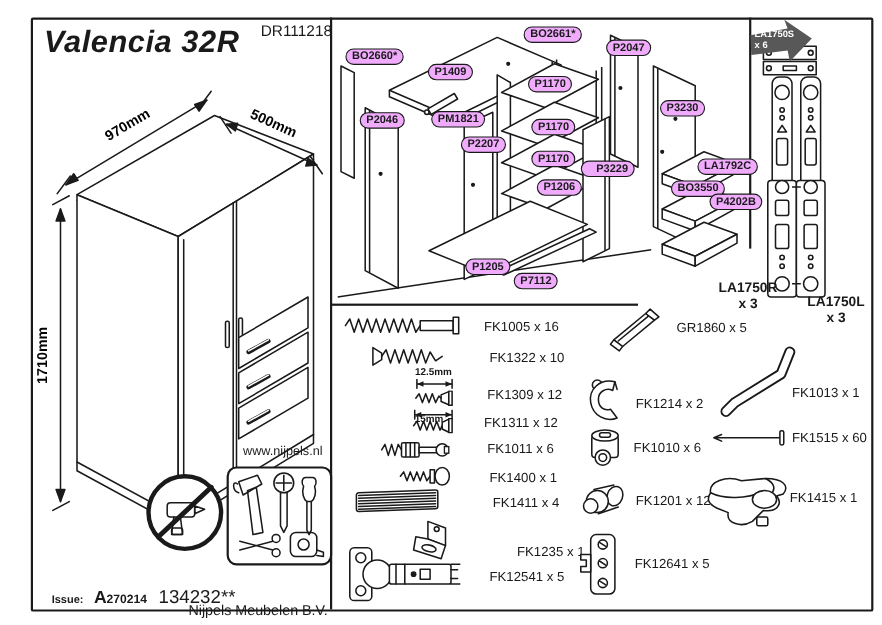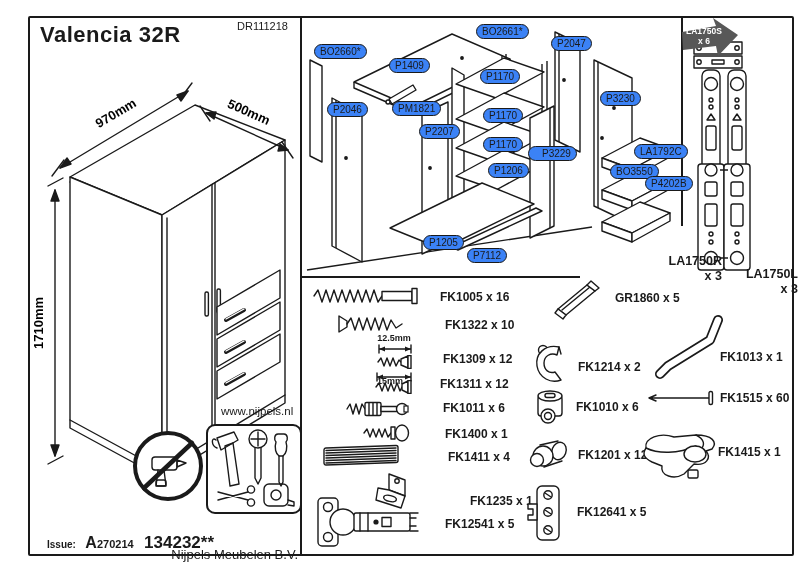--- a/index.html
+++ b/index.html
@@ -2,36 +2,36 @@
 <html><head>
 <meta charset="utf-8">
 <style>
   html,body{margin:0;padding:0;background:#fff;}
   .page{position:relative;width:802px;height:568px;background:#fff;overflow:hidden;
         font-family:"Liberation Sans",sans-serif;color:#1a1a1a;}
   .abs{position:absolute;}
   .border-frame{position:absolute;left:28px;top:16px;width:762px;height:536px;
         border:2.5px solid #1a1a1a;border-radius:2px;}
   .divider{position:absolute;background:#1a1a1a;}
-  .page-title{position:absolute;left:40px;top:22px;font-size:22px;font-weight:bold;letter-spacing:.5px;}
-  .doc-number{position:absolute;left:237px;top:20px;font-size:11px;}
-  .oval{position:absolute;border:1.6px solid #1a1a1a;border-radius:10px;background:#3b82f6;
-        font-size:10px;font-weight:normal;padding:0px 5px;line-height:13px;white-space:nowrap;z-index:5;}
-  .hw-label{position:absolute;font-size:12px;font-weight:bold;white-space:nowrap;}
+  .page-title{position:absolute;left:40px;top:22px;font-size:28px;font-weight:bold;letter-spacing:.5px;font-style:italic;}
+  .doc-number{position:absolute;left:237px;top:20px;font-size:14px;}
+  .oval{position:absolute;border:1.6px solid #1a1a1a;border-radius:10px;background:#f0abfc;
+        font-size:10px;font-weight:bold;padding:0px 5px;line-height:13px;white-space:nowrap;z-index:5;}
+  .hw-label{position:absolute;font-size:12px;font-weight:normal;white-space:nowrap;}
   .dim-text{position:absolute;font-size:9px;font-weight:bold;text-align:center;}
-  .rail-label{position:absolute;font-size:12.5px;font-weight:bold;text-align:right;line-height:15px;}
+  .rail-label{position:absolute;font-size:12.5px;font-weight:bold;text-align:center;line-height:15px;}
   .flag-text{position:absolute;color:#fff;font-size:8.5px;font-weight:bold;line-height:10px;z-index:6;}
   .website{position:absolute;left:221px;top:405px;font-size:11.5px;}
   .company{position:absolute;left:150px;top:512px;width:148px;text-align:right;
         font-size:13px;line-height:17px;white-space:pre;}
   .issue-line{position:absolute;left:33px;top:533px;white-space:nowrap;}
   .issue-line .s1{font-size:10px;font-weight:bold;margin-left:14px;}
   .issue-line .s2{font-size:16px;font-weight:bold;}
   .issue-line .s3{font-size:11px;font-weight:bold;}
-  .issue-line .s4{font-size:17px;font-weight:bold;margin-left:6px;}
+  .issue-line .s4{font-size:17px;font-weight:normal;margin-left:6px;}
   .toolbox{position:absolute;left:206px;top:424px;width:92px;height:86px;
         border:2px solid #1a1a1a;border-radius:9px;background:#fff;}
   svg .ln{stroke:#1a1a1a;fill:none;stroke-width:1.4;stroke-linejoin:round;stroke-linecap:round;}
   svg .pnl{stroke:#1a1a1a;fill:#fff;stroke-width:1.4;stroke-linejoin:round;}
   svg text{font-family:"Liberation Sans",sans-serif;}
 </style>
 </head>
 <body>
 
 <div class="page">
@@ -256,21 +256,21 @@
         <rect x="23" y="164" width="12" height="14" rx="2"></rect>
         <rect x="23" y="186" width="12" height="22" rx="2"></rect>
         <circle cx="29" cy="216" r="2"></circle>
           <circle cx="29" cy="224" r="2"></circle>
         <circle cx="29" cy="240" r="6.5"></circle>
       </g>
       <path d="M38,152 L46,152 M38,240 L46,240" fill="none"></path>
     </g>
     <polygon points="0,14 34,8 31,0 56,17 36,38 34,28 1,32" fill="#585858"></polygon>
   </svg>
-  <div class="flag-text" style="left:686px;top:26px;text-align:center;">
+  <div class="flag-text" style="left:686px;top:26px;">
     <div>LA1750S</div>
     <div>x 6</div>
   </div>
   <div class="rail-label" style="left:638px;top:254px;width:84px;">
     <div>LA1750R</div>
     <div>x 3</div>
   </div>
   <div class="rail-label" style="left:722px;top:267px;width:76px;">
     <div>LA1750L</div>
     <div>x 3</div>

